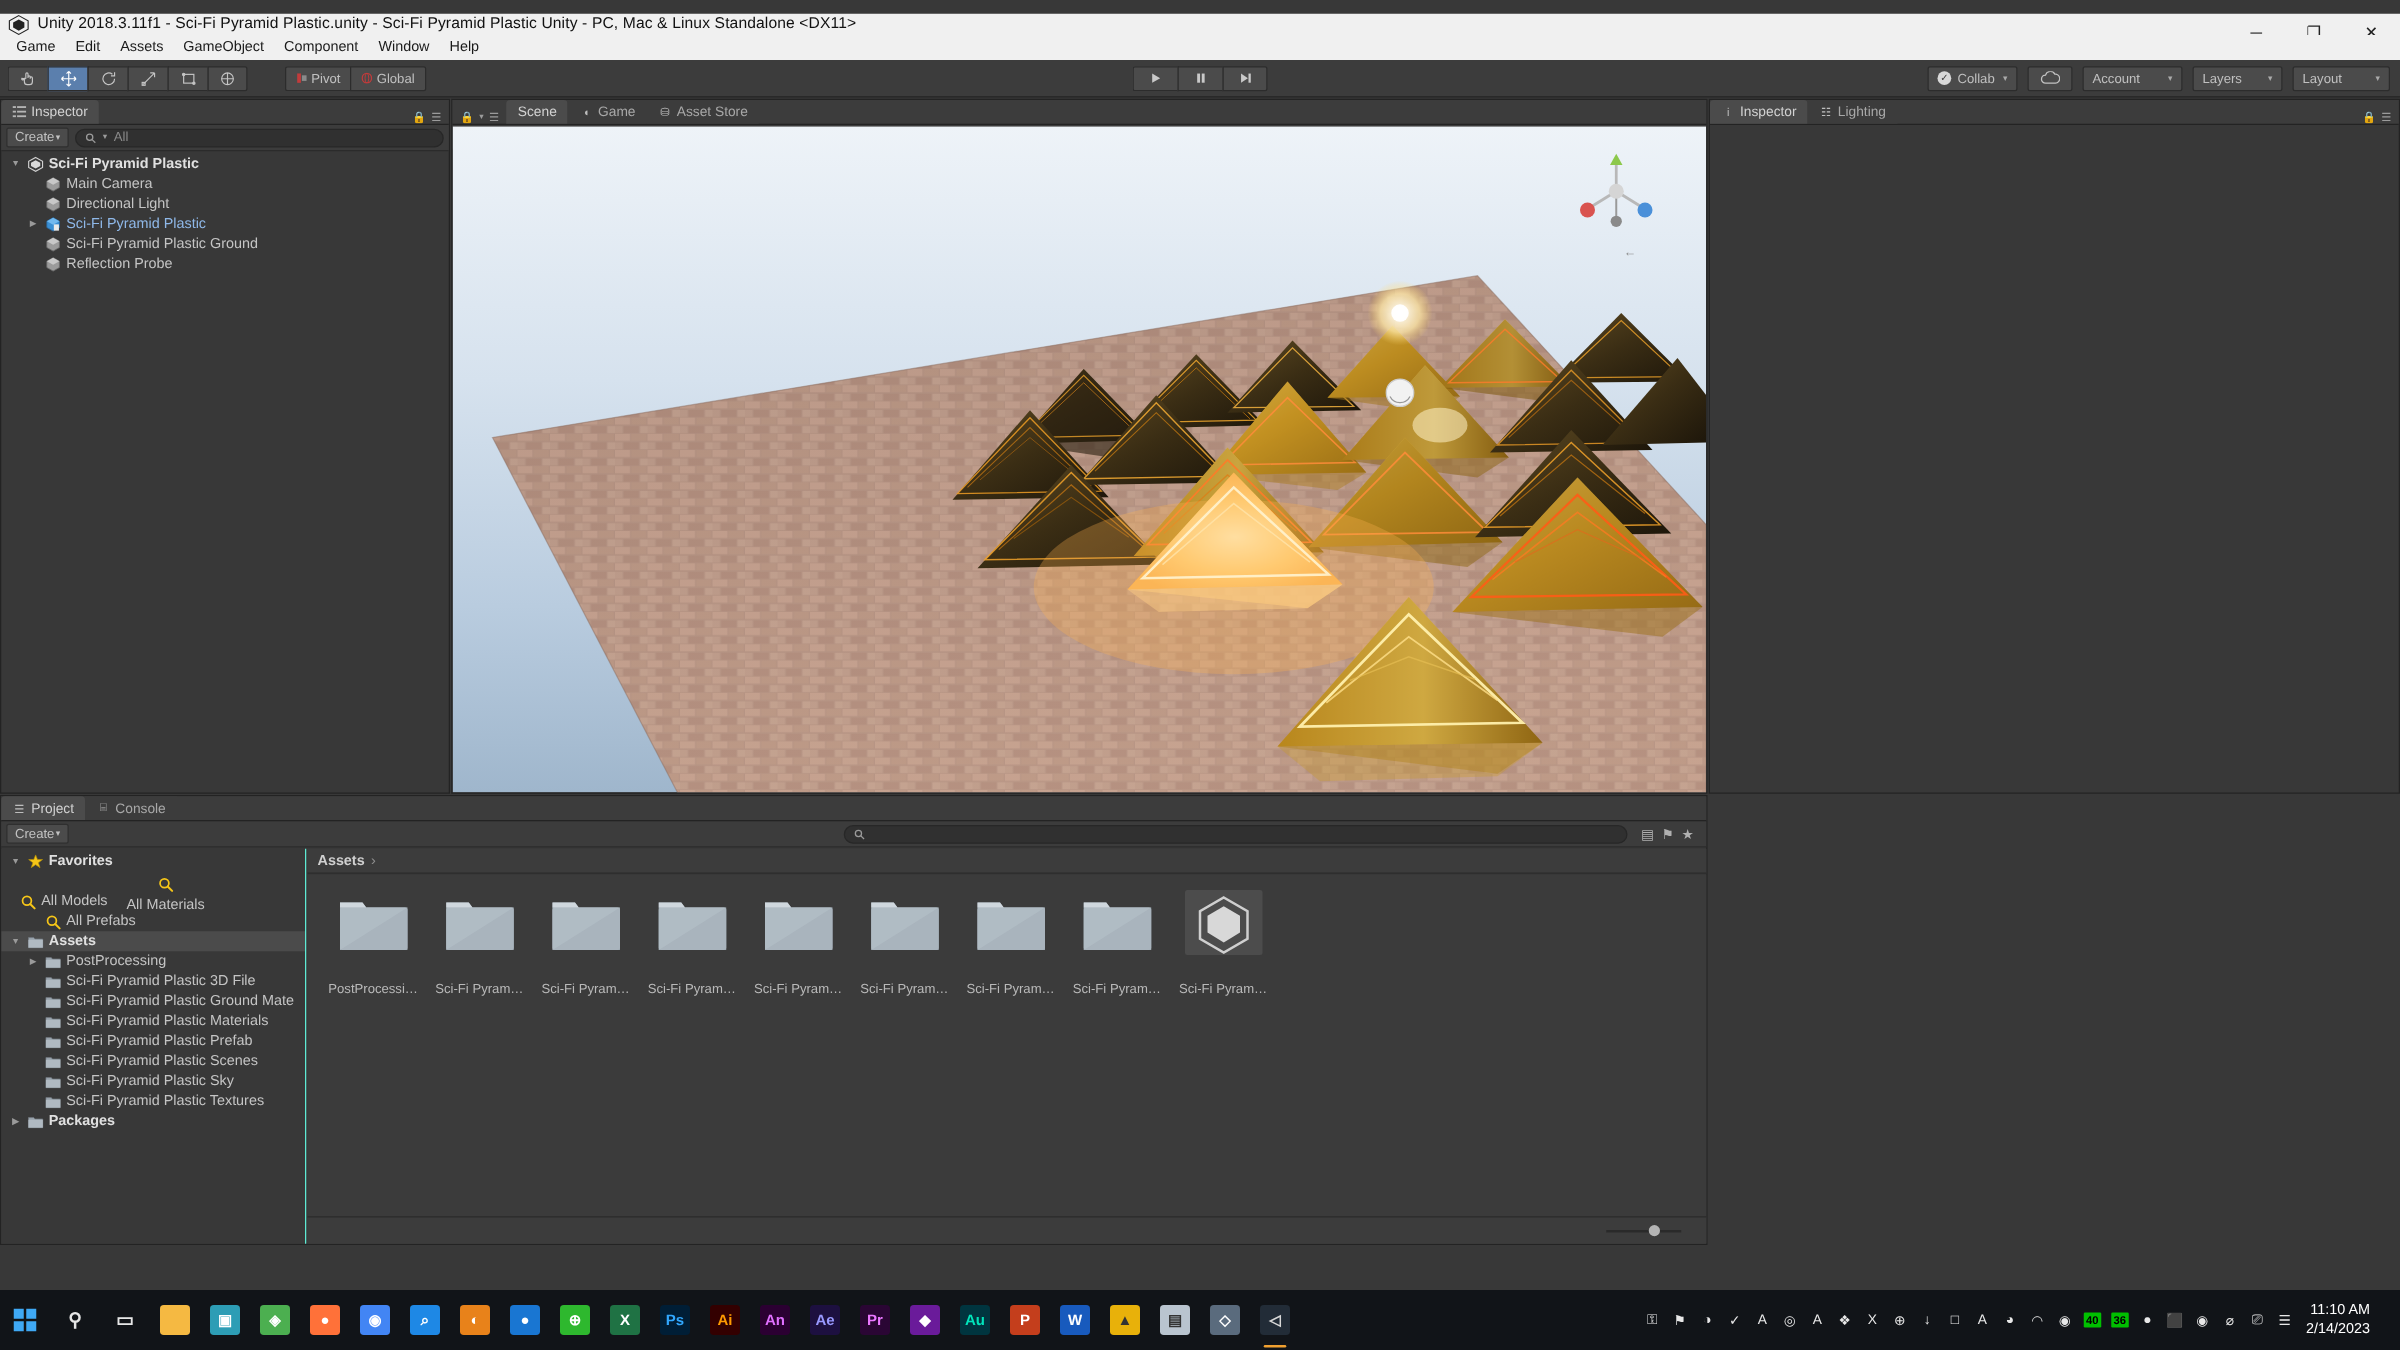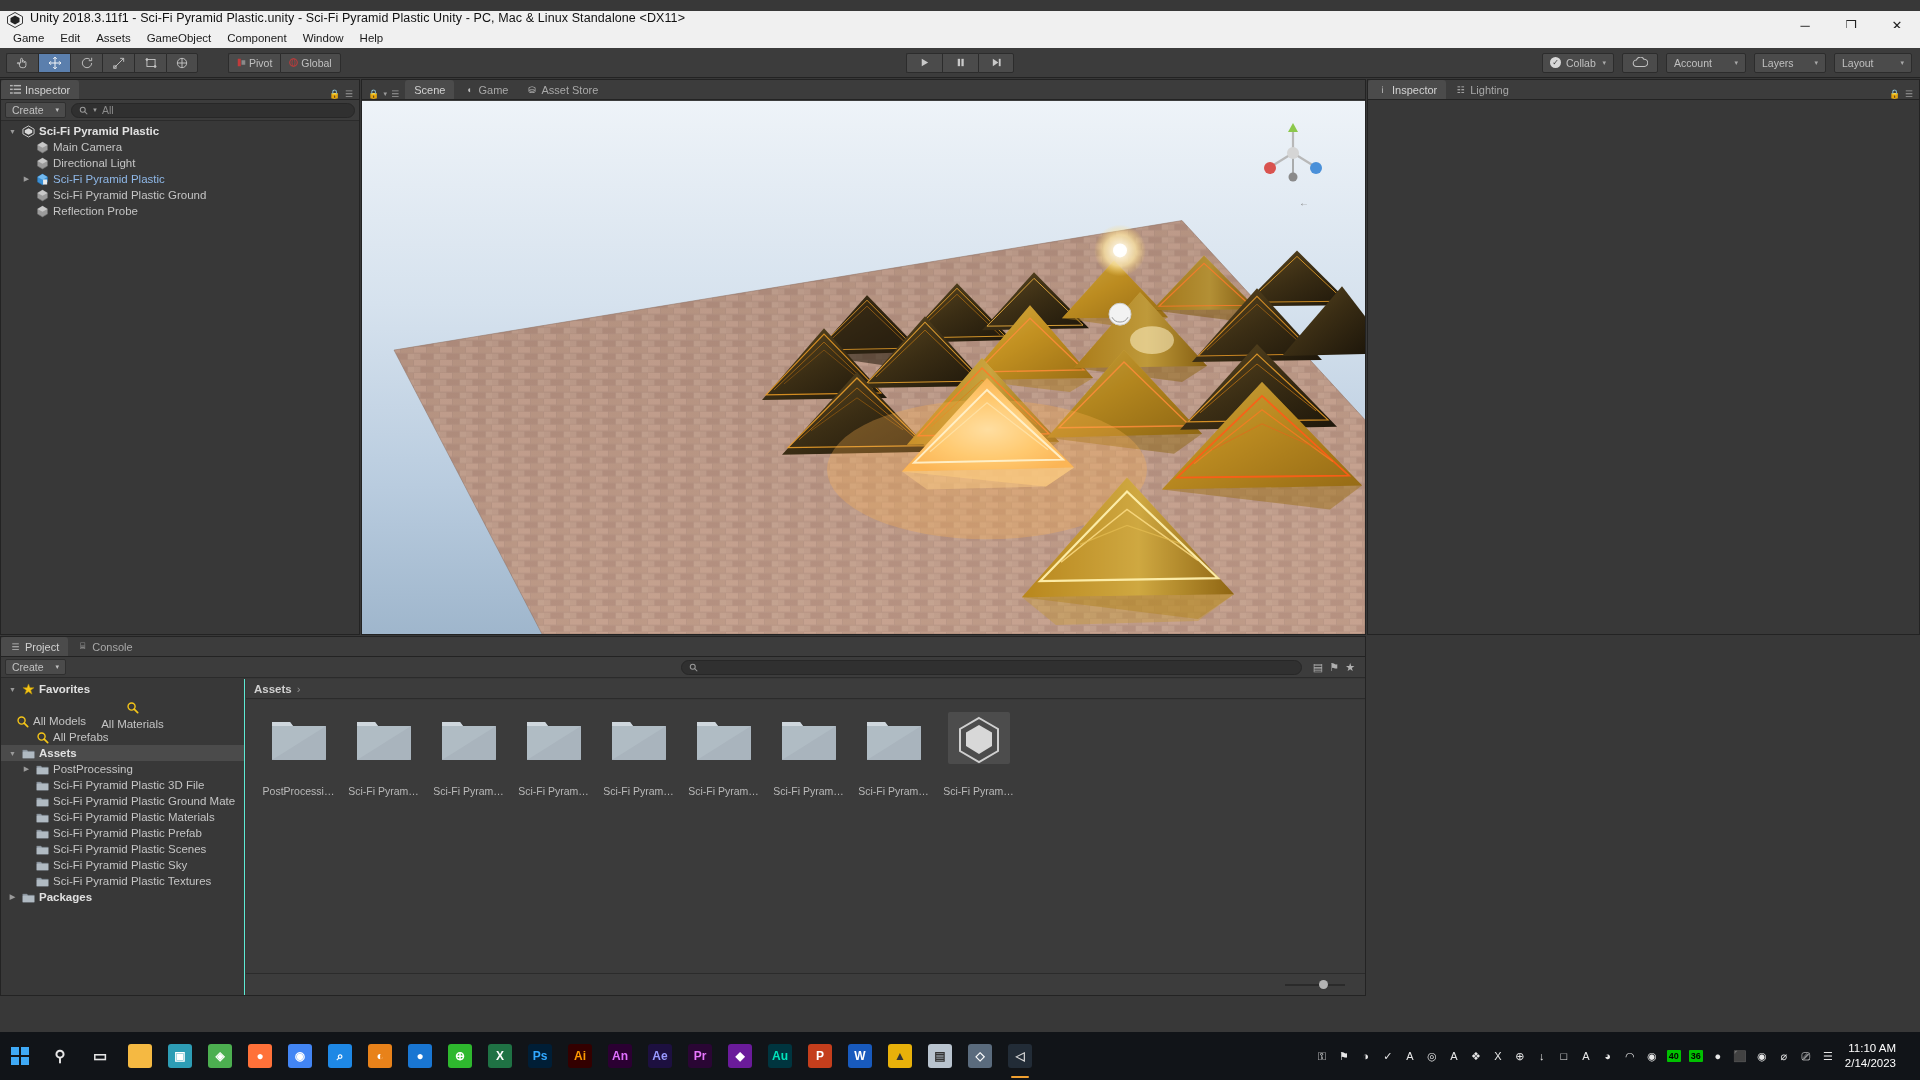--- a/index.html
+++ b/index.html
@@ -61,21 +61,21 @@
     color:#a8a8a8;background:#3c3c3c;}
   .tab.active{background:#4b4b4b;color:#d2d2d2;border-radius:3px 3px 0 0;}
   .tab-icons{margin-left:auto;display:flex;align-items:center;gap:4px;padding-right:6px;
     color:#9b9b9b;font-size:9px;}
 
   
   #hierarchy{left:0;top:31px;width:360px;height:556px;}
   .h-toolbar{height:21px;background:#3c3c3c;border-bottom:1px solid #2b2b2b;display:flex;
     align-items:center;padding:0 4px;gap:5px;}
   .create-btn{height:16px;background:#4b4b4b;border:1px solid #2f2f2f;border-radius:2px;
-    padding:0 6px;font-size:10.5px;color:#c2c2c2;display:flex;align-items:center;gap:12px;}
+    padding:0 6px;font-size:10.5px;color:#c2c2c2;display:flex;align-items:center;gap:1px;}
   .searchfield{flex:1;height:15px;background:#303030;border:1px solid #272727;border-radius:8px;
     display:flex;align-items:center;padding:0 7px;gap:4px;font-size:10.5px;color:#8b8b8b;}
   .tree{padding-top:2px;font-size:11.5px;}
   .trow{height:16px;display:flex;align-items:center;gap:4px;color:#c4c4c4;white-space:nowrap;}
   .trow.sel{background:#4b4b4b;}
   .trow.blue{color:#8fb8e8;}
   .trow.bold{font-weight:bold;color:#e0e0e0;}
   .arrow{width:11px;font-size:7px;color:#9a9a9a;text-align:center;}
   .ico{width:13px;height:13px;display:inline-block;flex:none;}
 

